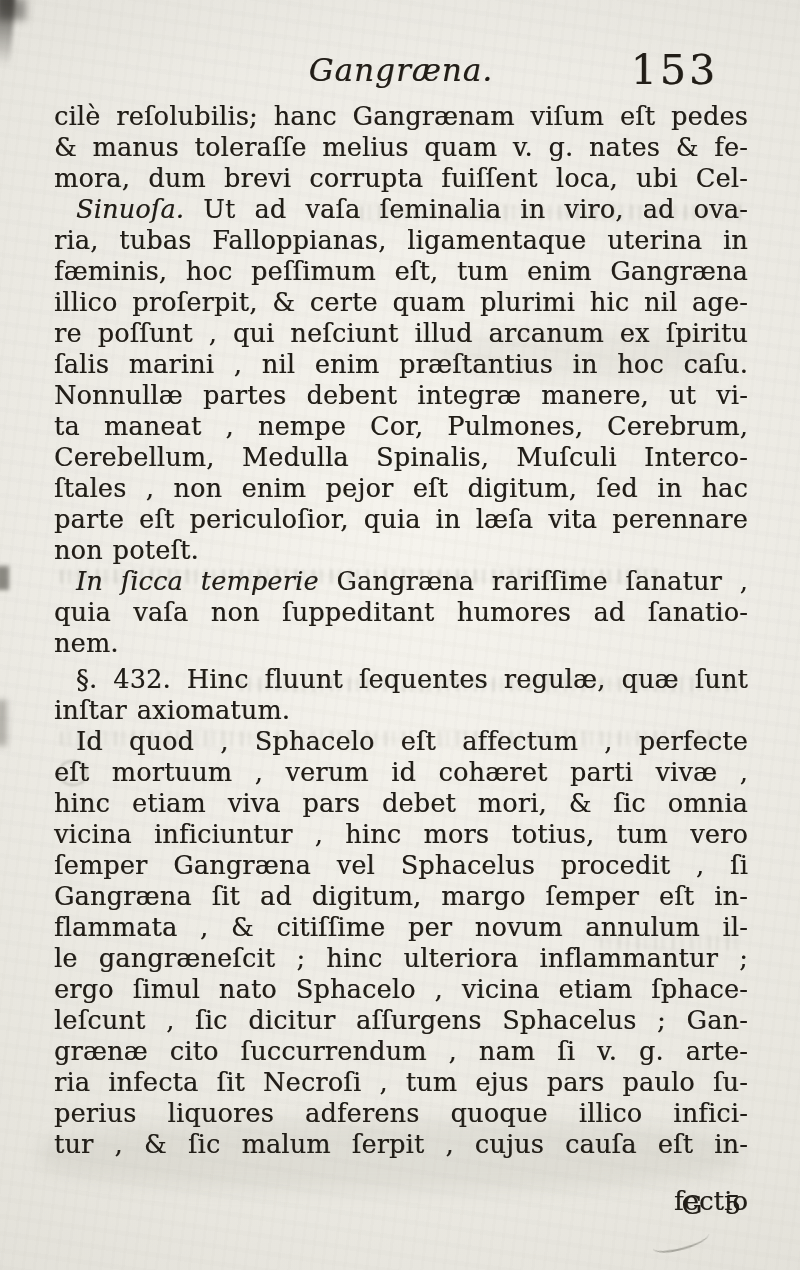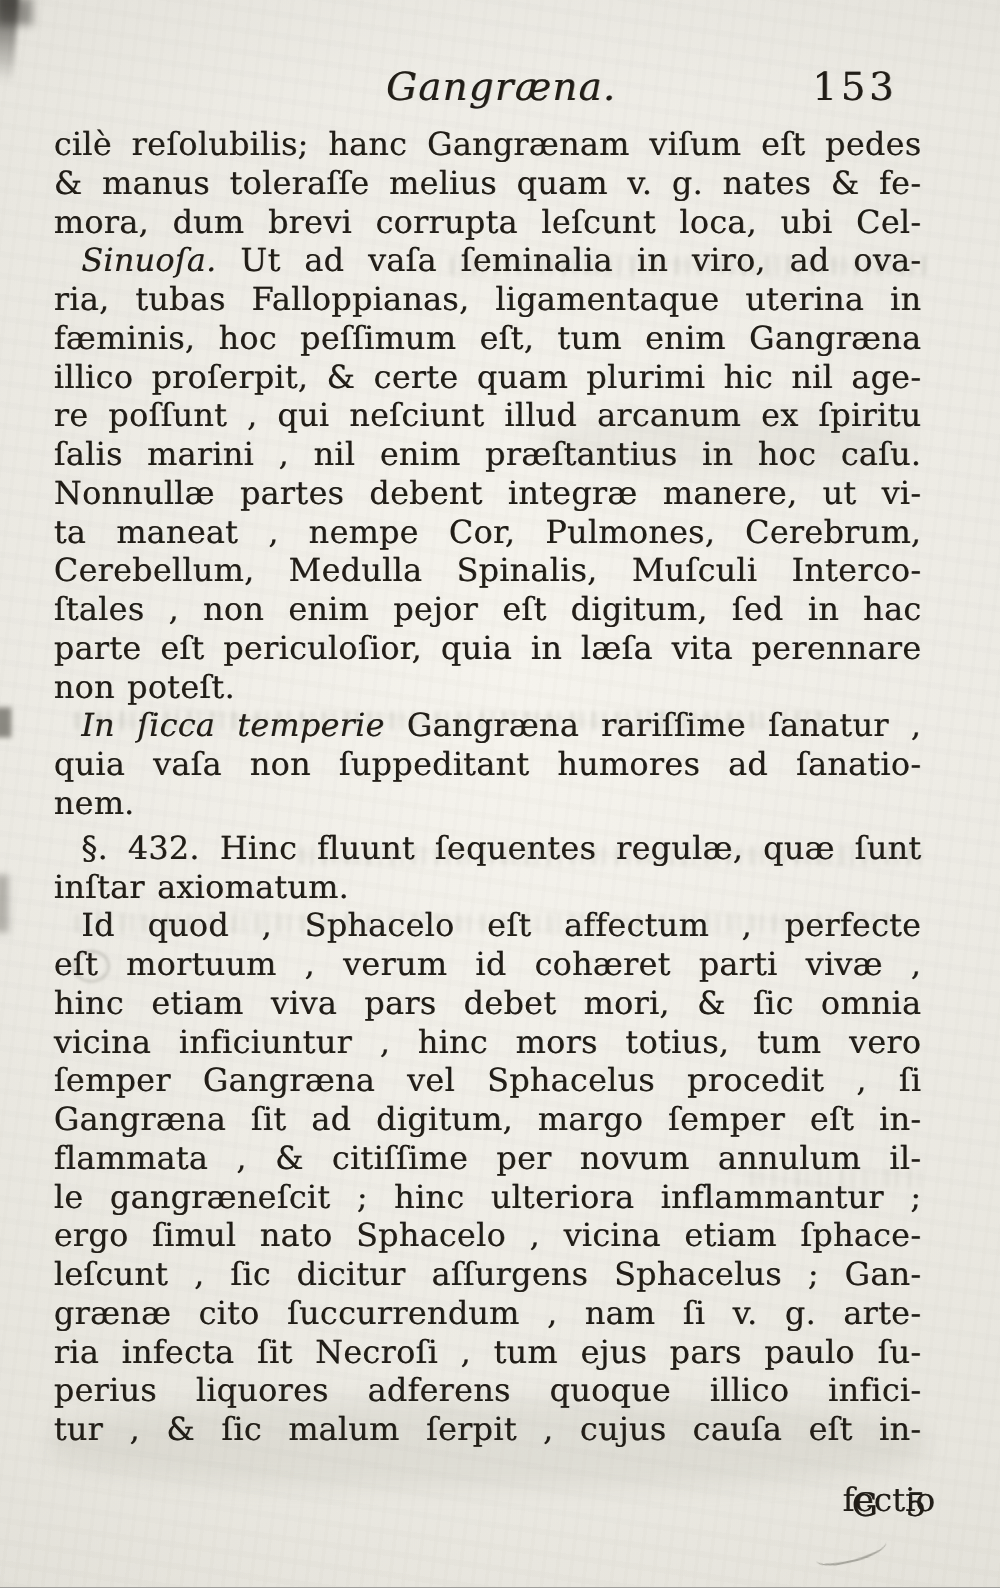--- a/index.html
+++ b/index.html
@@ -18,25 +18,25 @@
       repeating-linear-gradient(8deg, rgba(140,138,128,.04) 0 5px, rgba(255,255,255,0) 5px 17px);
   }
 
   .header { position:absolute; top:50px; left:54px; width:694px; height:46px; }
   .title {
     position:absolute; left:0; right:0; text-align:center;
     font-style:italic; font-size:31px; line-height:40px;
     letter-spacing:1px; text-shadow:.5px 0 0 rgba(30,25,18,.6);
   }
   .pagenum {
-    position:absolute; right:30px; top:0; font-size:31px; line-height:40px;
+    position:absolute; right:30px; top:0; font-size:41px; line-height:40px;
     letter-spacing:3px; text-shadow:.5px 0 0 rgba(30,25,18,.6);
   }
 
-  .textblock { position:absolute; top:101px; left:43px; width:694px; font-size:25.5px; }
+  .textblock { position:absolute; top:101px; left:54px; width:694px; font-size:25.5px; }
   .line {
     height:31px; line-height:31px;
     text-align:justify; text-align-last:justify;
     letter-spacing:.2px; word-spacing:1.5px;
     text-shadow:.4px 0 0 rgba(28,23,16,.55);
   }
   .line.para-end { text-align-last:left; }
   .line.indent { text-indent:22px; }
   .line.gap { margin-top:5px; }
   .it { font-style:italic; }
@@ -76,21 +76,21 @@
   <div class="mark" style="left:652px; top:1232px; width:58px; height:16px; border-bottom:2px solid rgba(92,90,82,.45); border-radius:0 0 60% 40%; transform:rotate(-12deg); filter:blur(.5px);"></div>
 
   <div class="header">
     <div class="title">Gangræna.</div>
     <div class="pagenum">153</div>
   </div>
 
   <div class="textblock" id="text-block">
       <div class="line"><span>cilè reſolubilis; hanc Gangrænam viſum eſt pedes</span></div>
       <div class="line"><span>&amp; manus toleraſſe melius quam v. g. nates &amp; fe-</span></div>
-      <div class="line"><span>mora, dum brevi corrupta leſcunt loca, ubi Cel-</span></div>
+      <div class="line"><span>mora, dum brevi corrupta fuiſſent loca, ubi Cel-</span></div>
       <div class="line indent"><span class="it">Sinuoſa.</span><span> Ut ad vaſa ſeminalia in viro, ad ova-</span></div>
       <div class="line"><span>ria, tubas Falloppianas, ligamentaque uterina in</span></div>
       <div class="line"><span>fæminis, hoc peſſimum eſt, tum enim Gangræna</span></div>
       <div class="line"><span>illico proſerpit, &amp; certe quam plurimi hic nil age-</span></div>
       <div class="line"><span>re poſſunt , qui neſciunt illud arcanum ex ſpiritu</span></div>
       <div class="line"><span>ſalis marini , nil enim præſtantius in hoc caſu.</span></div>
       <div class="line"><span>Nonnullæ partes debent integræ manere, ut vi-</span></div>
       <div class="line"><span>ta maneat , nempe Cor, Pulmones, Cerebrum,</span></div>
       <div class="line"><span>Cerebellum, Medulla Spinalis, Muſculi Interco-</span></div>
       <div class="line"><span>ſtales , non enim pejor eſt digitum, ſed in hac</span></div>

